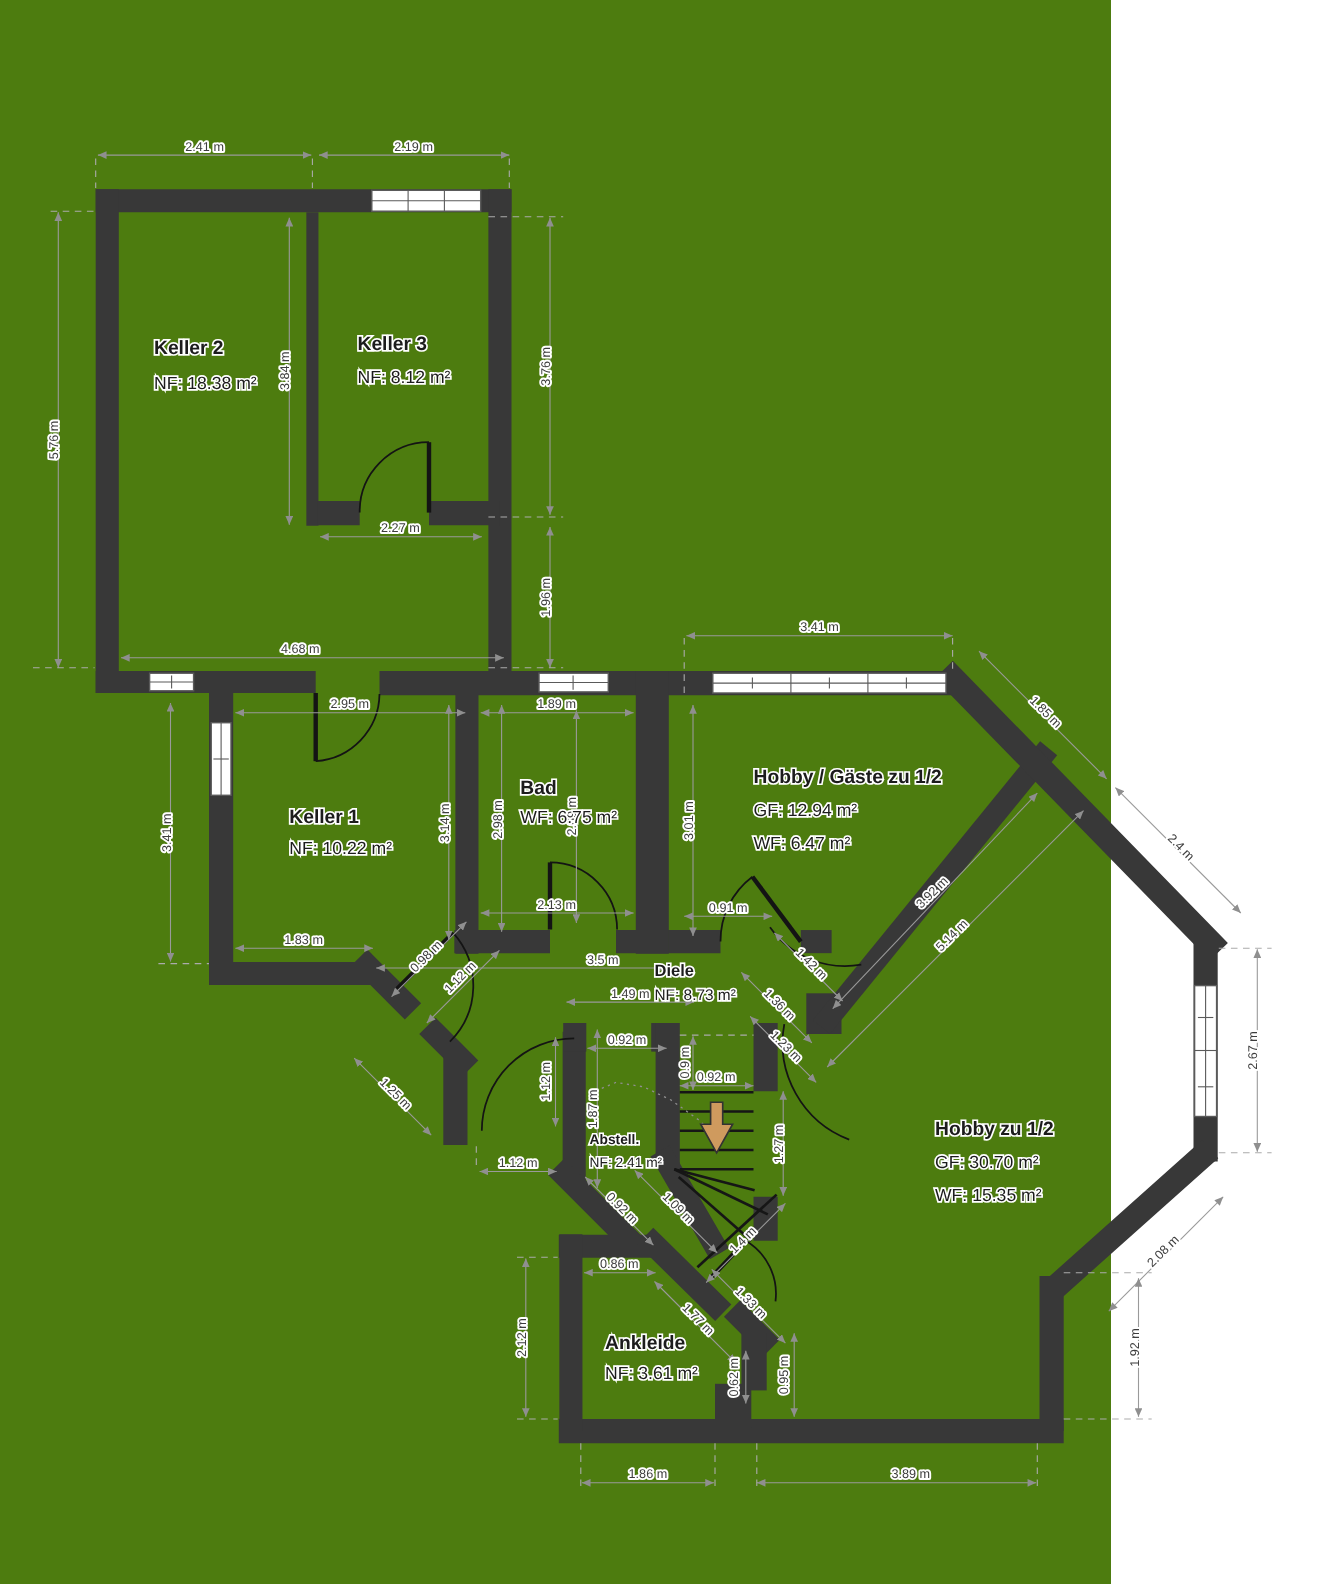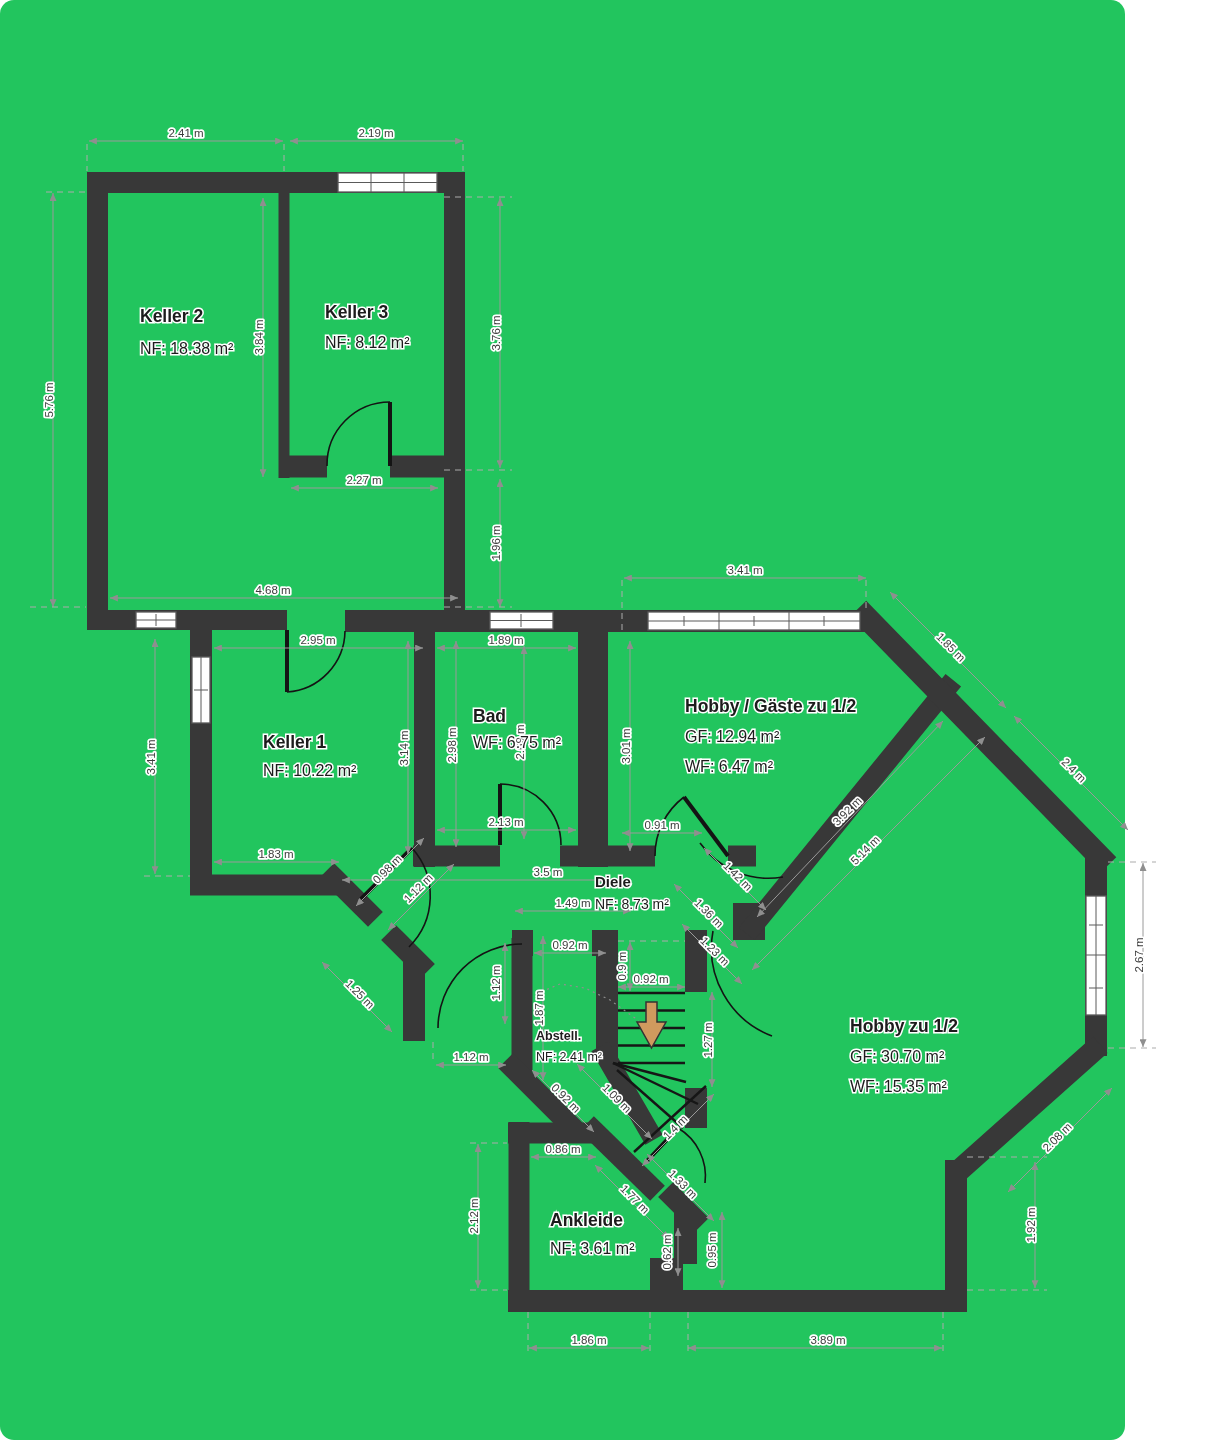--- a/index.html
+++ b/index.html
@@ -1,17 +1,17 @@
 <!DOCTYPE html>
 <html><head>
 <meta charset="utf-8">
 <style>
   html,body{margin:0;padding:0;background:#ffffff;}
-  .stage{position:relative;width:1125px;height:1440px;background:#22c55e;
-         font-family:"Liberation Sans", sans-serif;border-radius:14px;}
+  .stage{position:relative;width:1010px;height:1440px;background:#4d7c0f;
+         font-family:"Liberation Sans", sans-serif;}
   svg{display:block}
   .wall{stroke:#383838;}
   .wall-f{fill:#383838;stroke:none;}
   .win{fill:#ffffff;stroke:#5a5a5a;stroke-width:1.3;}
   .winl{stroke:#5a5a5a;stroke-width:1;fill:none;}
   .door{stroke:#141414;stroke-width:1.6;fill:none;}
   .leaf{stroke:#141414;stroke-width:4;fill:none;}
   .dim{stroke:#9a9a9a;stroke-width:1;fill:none;marker-start:url(#arr);marker-end:url(#arr);}
   .ext{stroke:#ababab;stroke-width:1;fill:none;stroke-dasharray:6 5;}
   .tread{stroke:#161616;stroke-width:2.4;fill:none;}

